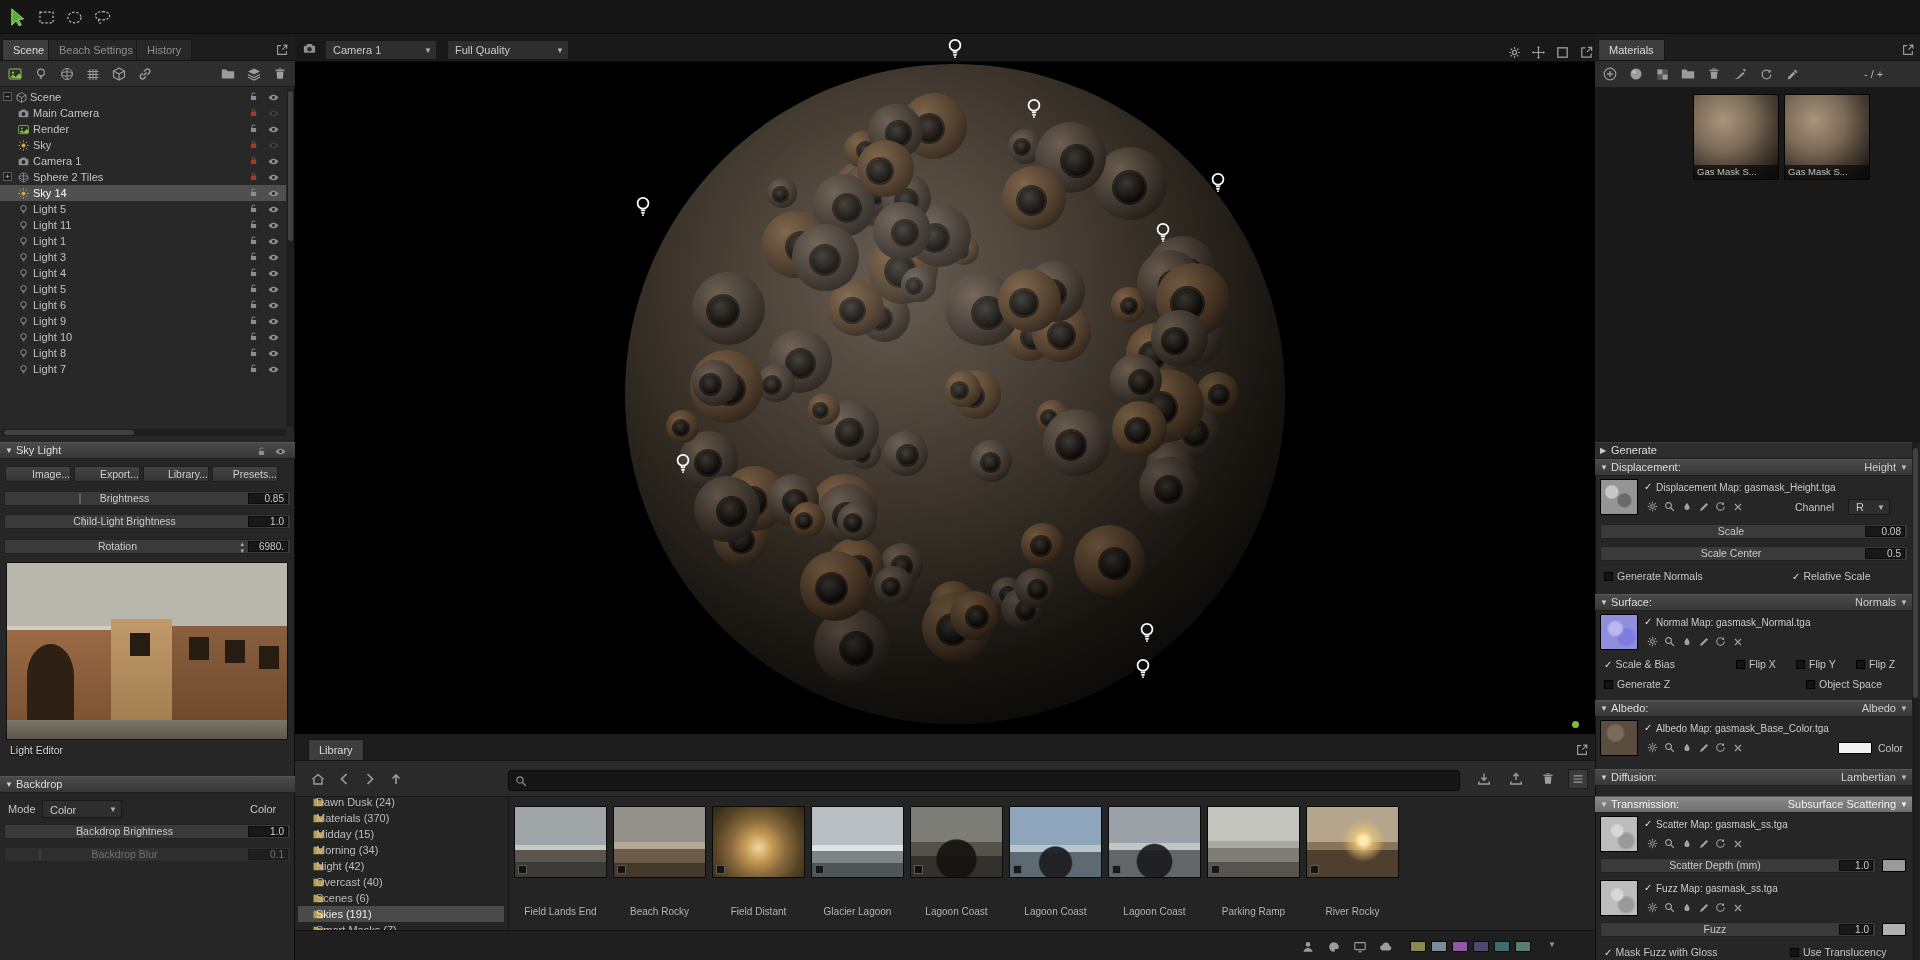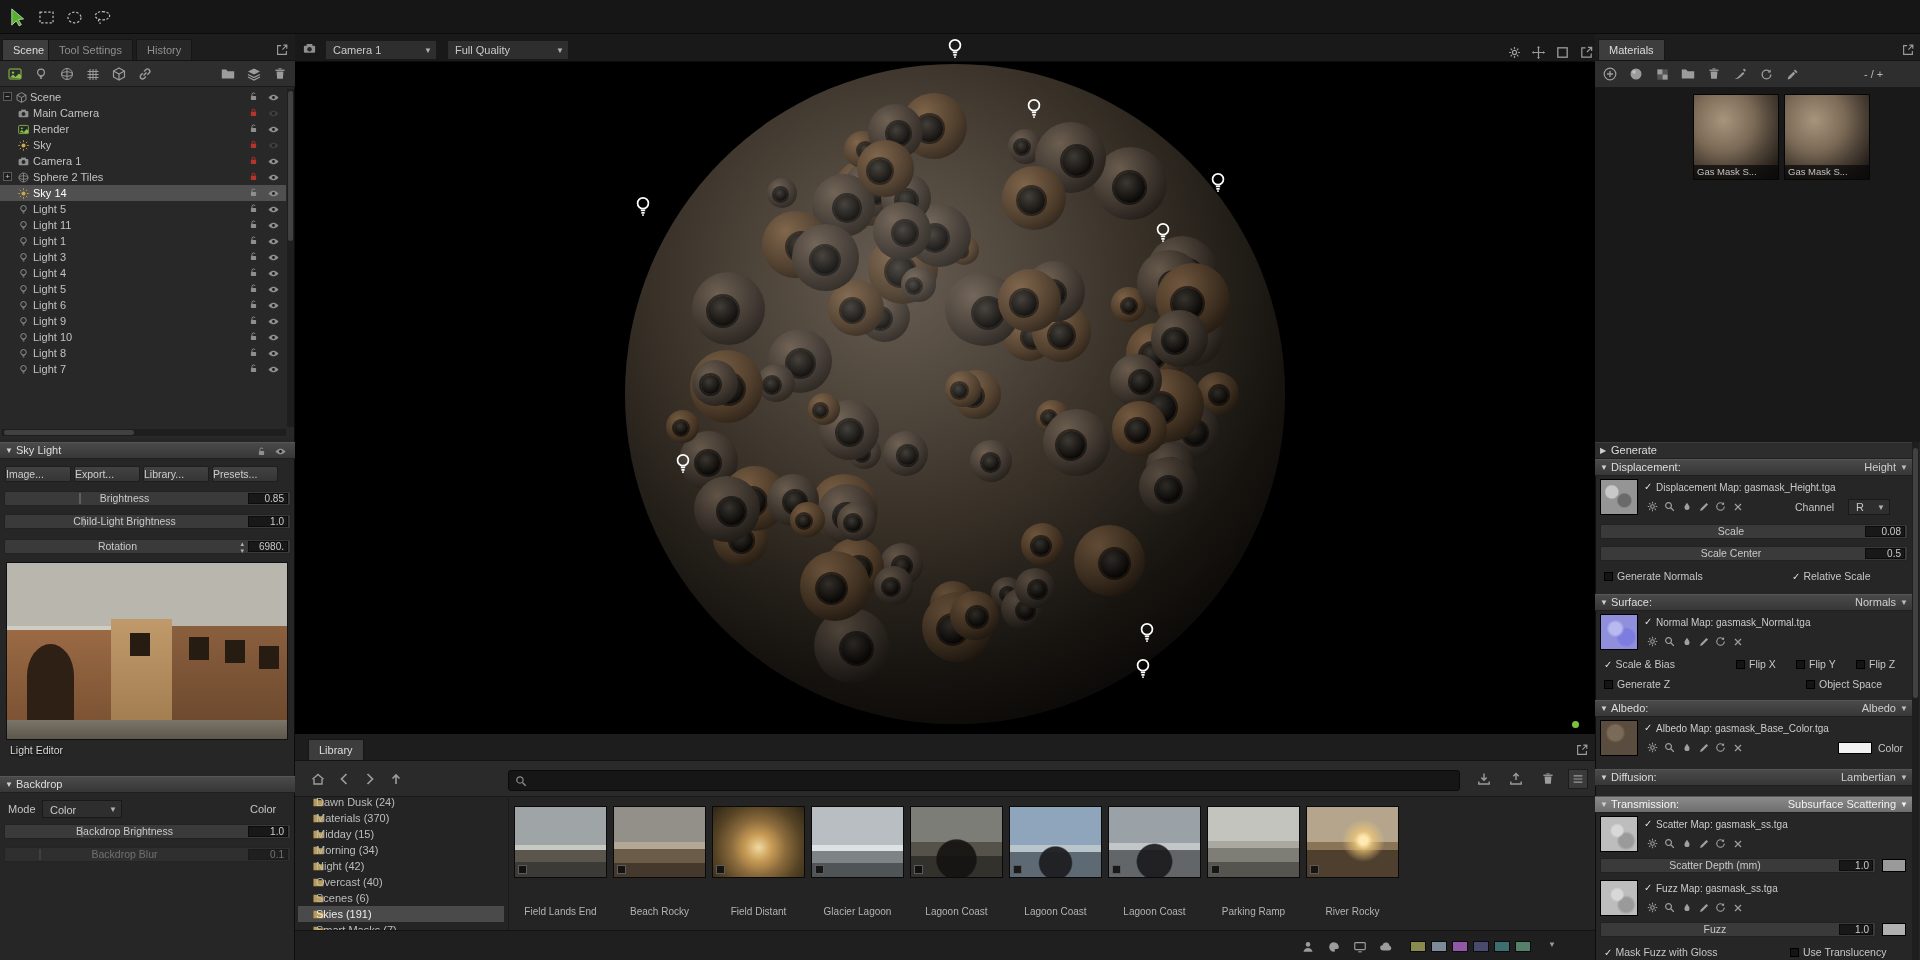--- a/index.html
+++ b/index.html
@@ -58,21 +58,21 @@
 .shdr.hl{background:linear-gradient(#8a8a8a,#6e6e6e);color:#f4f4f4}
 .shdr.hl .mode,.shdr.hl .mtri{color:#f0f0f0}
 .shdr.plain{background:#2d2d2d;border-top:1px solid #3c3c3c}
 
 
 .srow{position:absolute;height:15px;background:#3a3a3a;border:1px solid #222;border-radius:2px}
 .srow .lab{position:absolute;left:0;right:46px;text-align:center;line-height:13px;color:#c9c9c9;font-size:10.5px;white-space:nowrap}
 .srow.dis{opacity:.45}
 .vbox{position:absolute;right:2px;top:1px;width:40px;height:11px;background:#181818;border:1px solid #0c0c0c;color:#c9c9c9;font-size:10px;text-align:right;padding-right:3px;line-height:10px}
 .notch{position:absolute;top:1px;width:2px;height:11px;background:#5f5f5f}
-.btn{position:absolute;height:16px;background:linear-gradient(#424242,#353535);border:1px solid #1e1e1e;border-radius:2px;color:#cdcdcd;font-size:10.5px;text-align:left;line-height:14px}
+.btn{position:absolute;height:16px;background:linear-gradient(#424242,#353535);border:1px solid #1e1e1e;border-radius:2px;color:#cdcdcd;font-size:10.5px;text-align:right;line-height:14px}
 .dd{position:absolute;background:#2e2e2e;border:1px solid #191919;color:#c9c9c9;line-height:18px;padding-left:7px}
 .dd .mtri{position:absolute;right:4px;top:0;font-size:8px;color:#b0b0b0}
 
 
 .cbx{display:inline-block;width:9px;height:9px;background:#141414;border:1px solid #000;vertical-align:-1px;margin-right:4px}
 .ck{color:#dedede;font-size:10px;margin-right:3px}
 .chk{position:absolute;font-size:10.5px;color:#c6c6c6;white-space:nowrap;line-height:14px}
 
 
 .frow{position:absolute;left:0;width:206px;height:16px;line-height:16px;color:#bdbdbd;font-size:11px;white-space:nowrap}
@@ -328,21 +328,21 @@
     </div>
   <div class="ib" style="left:92px;top:7px;color:#bdbdbd">
       <svg class="i" width="19" height="19">
         <use href="#lasso"></use>
       </svg>
     </div>
 
   <div class="abs bg-left"></div>
   <div class="abs bg-ltab"></div>
   <div class="tab active" style="left:2px;top:39px"><span>Scene</span></div>
-  <div class="tab" style="left:48px;top:39px"><span>Tool Settings</span></div>
+  <div class="tab" style="left:48px;top:39px"><span>Beach Settings</span></div>
   <div class="tab" style="left:136px;top:39px"><span>History</span></div>
   <div class="ib" style="left:272px;top:40px">
       <svg class="i" width="14" height="14">
         <use href="#ext"></use>
       </svg>
     </div>
 
   <div class="abs bg-lico"></div>
   <div class="ib" style="left:5px;top:64px">
       <svg class="i" width="16" height="16">

